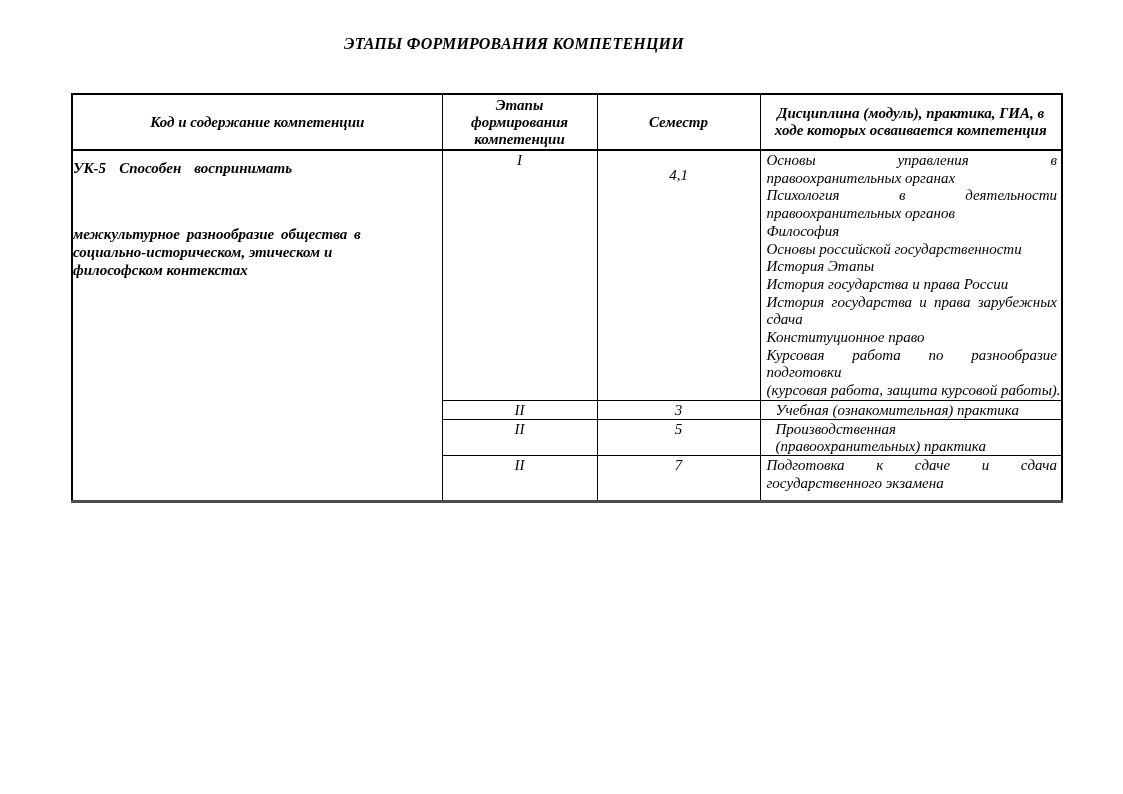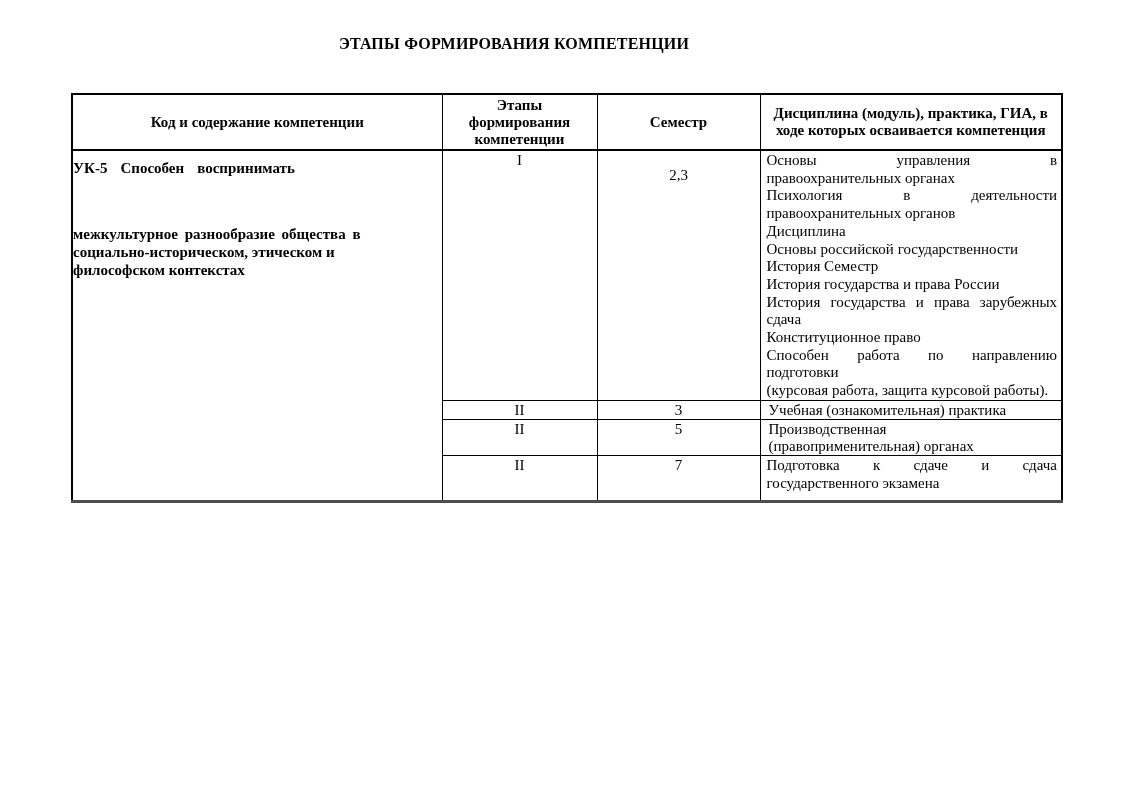--- a/index.html
+++ b/index.html
@@ -10,20 +10,21 @@
     height: 794px;
     overflow: hidden;
     font-family: "Liberation Serif", "DejaVu Serif", serif;
     color: #000000;
   }
   .page {
     position: relative;
     width: 995px;
     height: 794px;
     background: #ffffff;
+    font-style: italic;
   }
   .doc-title {
     position: absolute;
     top: 35px;
     left: 33px;
     right: 0;
     text-align: center;
     font-weight: bold;
     font-size: 16px;
     letter-spacing: 0.2px;
@@ -79,21 +80,21 @@
     text-align: center;
     line-height: 16px;
     padding-top: 1px;
   }
   td.semester-pad { padding-top: 16px; }
 
   td.disc-cell {
     padding: 1px 4px 0 6px;
   }
   td.disc-cell-indent {
-    padding-left: 8px;
+    padding-left: 15px;
   }
   .para { margin: 0; }
   .line {
     line-height: 17.7px;
     white-space: nowrap;
   }
   tr.row-2 .line { line-height: 16px; }
   tr.row-3 .line { line-height: 17px; }
   .jline {
     white-space: normal;
@@ -128,52 +129,52 @@
         <tr class="row-1">
           <td class="competence-cell" rowspan="4">
             <div>
                 <div class="comp-line">УК-5 Способен воспринимать</div>
                 <div class="comp-line">межкультурное разнообразие общества в</div>
                 <div class="comp-line">социально-историческом, этическом и</div>
                 <div class="comp-line">философском контекстах</div>
               </div>
           </td>
           <td class="stage-cell">I</td>
-          <td class="semester-cell semester-pad">2,3</td>
+          <td class="semester-cell semester-pad">4,1</td>
           <td class="disc-cell">
               <div>
                 <div class="para">
                   <div class="line jline">Основы управления в</div>
                   <div class="line">правоохранительных органах</div>
                 </div>
                 <div class="para">
                   <div class="line jline">Психология в деятельности</div>
                   <div class="line">правоохранительных органов</div>
                 </div>
                 <div class="para">
-                  <div class="line">Дисциплина</div>
+                  <div class="line">Философия</div>
                 </div>
                 <div class="para">
                   <div class="line">Основы российской государственности</div>
                 </div>
                 <div class="para">
-                  <div class="line">История Семестр</div>
+                  <div class="line">История Этапы</div>
                 </div>
                 <div class="para">
                   <div class="line">История государства и права России</div>
                 </div>
                 <div class="para">
                   <div class="line jline">История государства и права зарубежных</div>
                   <div class="line">сдача</div>
                 </div>
                 <div class="para">
                   <div class="line">Конституционное право</div>
                 </div>
                 <div class="para">
-                  <div class="line jline">Способен работа по направлению подготовки</div>
+                  <div class="line jline">Курсовая работа по разнообразие подготовки</div>
                   <div class="line">(курсовая работа, защита курсовой работы).</div>
                 </div>
               </div>
             </td>
         </tr>
         <tr class="row-2">
           <td class="stage-cell">II</td>
           <td class="semester-cell">3</td>
           <td class="disc-cell disc-cell-indent">
               <div>
@@ -183,21 +184,21 @@
               </div>
             </td>
         </tr>
         <tr class="row-3">
           <td class="stage-cell">II</td>
           <td class="semester-cell">5</td>
           <td class="disc-cell disc-cell-indent">
               <div>
                 <div class="para">
                   <div class="line jline">Производственная</div>
-                  <div class="line">(правоприменительная) органах</div>
+                  <div class="line">(правоохранительных) практика</div>
                 </div>
               </div>
             </td>
         </tr>
         <tr class="row-4">
           <td class="stage-cell">II</td>
           <td class="semester-cell">7</td>
           <td class="disc-cell">
               <div>
                 <div class="para">

